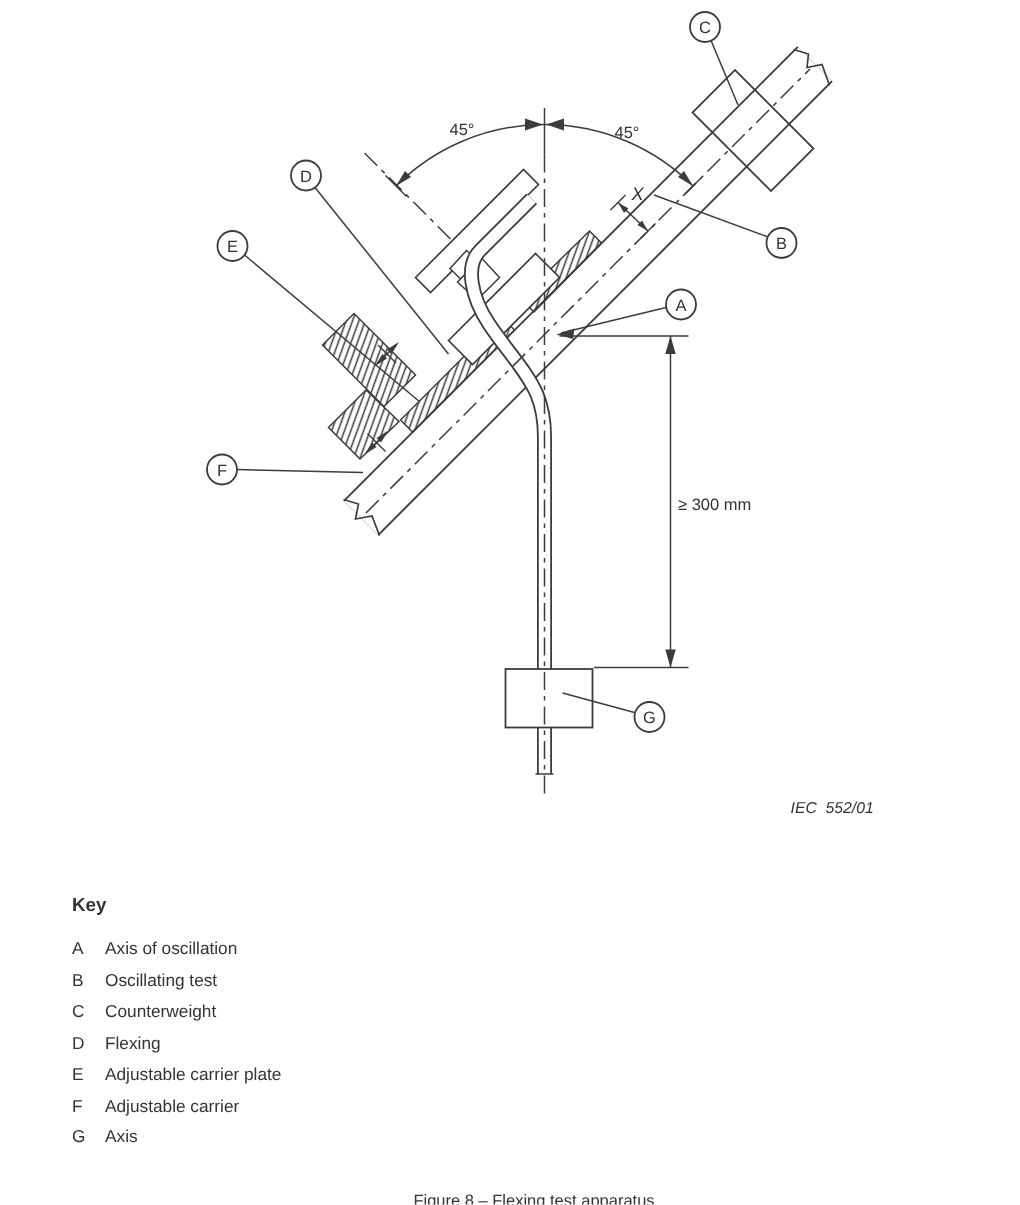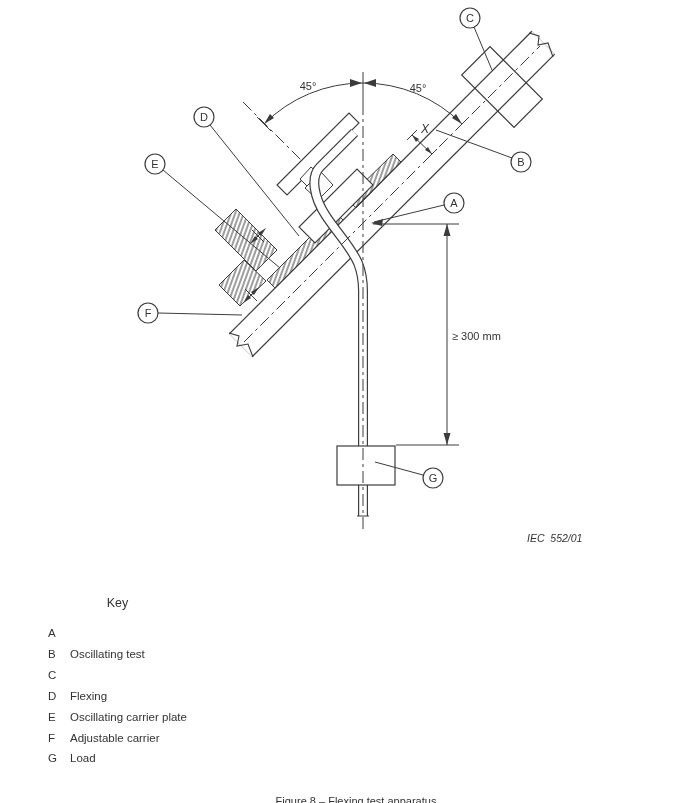--- a/index.html
+++ b/index.html
@@ -9,21 +9,21 @@
   }
   #diagram-wrap{position:absolute;left:0;top:0;width:680px;height:570px;}
   svg text{fill:#333;font-family:"Liberation Sans", sans-serif;}
   svg .pre{white-space:pre;}
   .dim-text{font-size:11px;}
   .angle-text{font-size:11px;}
   .x-text{font-size:12px;font-style:italic;}
   .circle-letter{font-size:11px;}
   .iec-text{font-size:10.5px;font-style:italic;}
   #key-block{position:absolute;left:48px;top:596px;}
-  .key-title{font-size:12.5px;font-weight:normal;margin:0 0 13px 0;text-align:center;}
+  .key-title{font-size:12.5px;font-weight:bold;margin:0 0 13px 0;}
   .key-row{display:flex;font-size:11.5px;line-height:20.9px;}
   .key-letter{width:22px;flex:0 0 22px;}
   .key-label{flex:1;}
   #figure-caption{
     position:absolute;left:356px;top:795px;transform:translateX(-50%);
     font-size:11px;font-weight:normal;white-space:nowrap;
   }
 </style>
 </head>
 <body>
@@ -163,39 +163,41 @@
   </g>
 
   <text x="527" y="542" class="iec-text pre">IEC  552/01</text>
 </svg>
 </div>
 
 <div id="key-block">
   <p class="key-title">Key</p>
   <div class="key-row">
     <span class="key-letter">A</span>
+    <span class="key-label">Axis of oscillation</span>
   </div>
   <div class="key-row">
     <span class="key-letter">B</span>
     <span class="key-label">Oscillating test</span>
   </div>
   <div class="key-row">
     <span class="key-letter">C</span>
+    <span class="key-label">Counterweight</span>
   </div>
   <div class="key-row">
     <span class="key-letter">D</span>
     <span class="key-label">Flexing</span>
   </div>
   <div class="key-row">
     <span class="key-letter">E</span>
-    <span class="key-label">Oscillating carrier plate</span>
+    <span class="key-label">Adjustable carrier plate</span>
   </div>
   <div class="key-row">
     <span class="key-letter">F</span>
     <span class="key-label">Adjustable carrier</span>
   </div>
   <div class="key-row">
     <span class="key-letter">G</span>
-    <span class="key-label">Load</span>
+    <span class="key-label">Axis</span>
   </div>
 </div>
 
 <div id="figure-caption">Figure 8 – Flexing test apparatus</div>
 
 </body></html>

